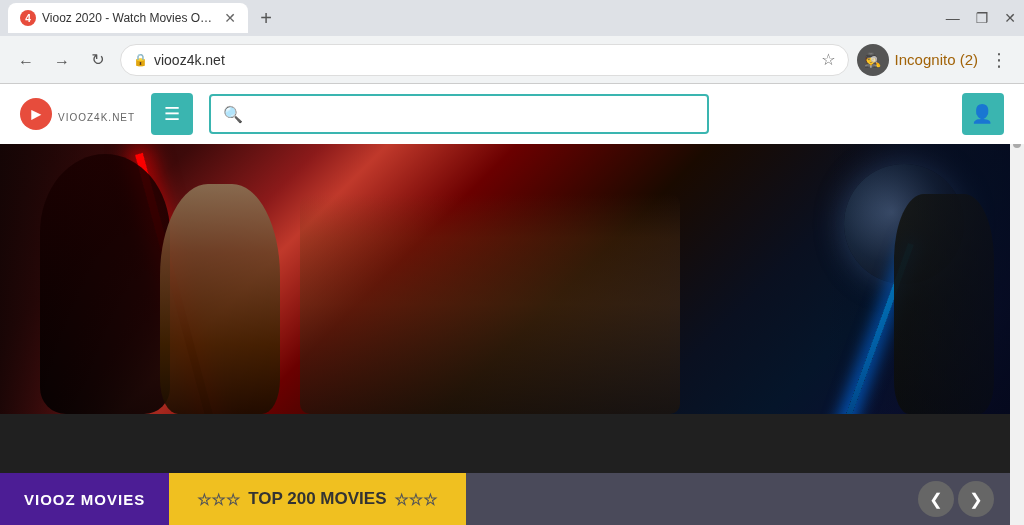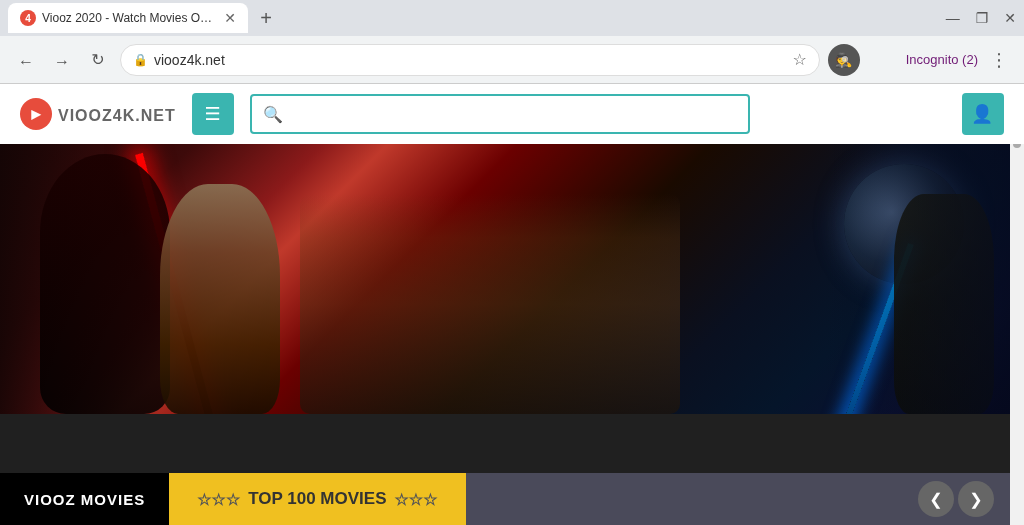--- a/index.html
+++ b/index.html
@@ -88,21 +88,21 @@
     .incognito-area {
       display: flex; align-items: center; gap: 6px;
     }
     .incognito-icon {
       width: 32px; height: 32px;
       background: #555;
       border-radius: 50%;
       display: flex; align-items: center; justify-content: center;
       color: white; font-size: 14px;
     }
-    .incognito-label { font-size: 13px; color: #701a75; margin-left: 40px; }
+    .incognito-label { font-size: 15px; color: #a16207; }
     .menu-dots { font-size: 18px; color: #555; cursor: pointer; padding: 4px; }
 
     
     .website-content {
       position: relative;
       width: 100%;
       height: calc(525px - 84px);
       overflow: hidden;
     }
 
@@ -127,21 +127,21 @@
       border-radius: 50%;
       display: flex; align-items: center; justify-content: center;
       color: white; font-size: 12px; font-weight: bold;
     }
     .logo-text {
       font-size: 20px;
       font-weight: bold;
       color: #333;
       letter-spacing: 1px;
     }
-    .logo-text span { font-size: 16px; color: #666; font-weight: bold; }
+    .logo-text span { font-size: 10px; color: #666; font-weight: normal; }
     .menu-btn {
       background: #3ab5b0;
       color: white;
       border: none;
       width: 42px; height: 42px;
       border-radius: 4px;
       font-size: 18px;
       cursor: pointer;
       display: flex; align-items: center; justify-content: center;
     }
@@ -299,21 +299,21 @@
       position: absolute;
       bottom: 0;
       left: 0;
       right: 14px;
       height: 52px;
       background: #4a4a5a;
       display: flex;
       align-items: center;
     }
     .viooz-movies-btn {
-      background: #000000;
+      background: #4c1d95;
       color: white;
       height: 100%;
       padding: 0 24px;
       display: flex; align-items: center;
       font-size: 15px;
       font-weight: bold;
       letter-spacing: 1px;
       cursor: pointer;
       white-space: nowrap;
     }
@@ -401,21 +401,21 @@
     <div class="planet-circle"></div>
     <div class="lightsaber-blue"></div>
     <div class="char-right-dark"></div>
     <div class="hero-overlay-right"></div>
   </div>
 
   <div class="bottom-nav">
     <div class="viooz-movies-btn">VIOOZ MOVIES</div>
     <div class="top100-btn">
       <span class="star-outline">☆☆☆</span>
-      <span>TOP 100 MOVIES</span>
+      <span>TOP 200 MOVIES</span>
       <span class="star-outline">☆☆☆</span>
     </div>
     <div class="nav-arrows">
       <div class="arrow-btn">❮</div>
       <div class="arrow-btn">❯</div>
     </div>
   </div>
 
   <div class="scrollbar">
     <div class="scrollbar-thumb"></div>

